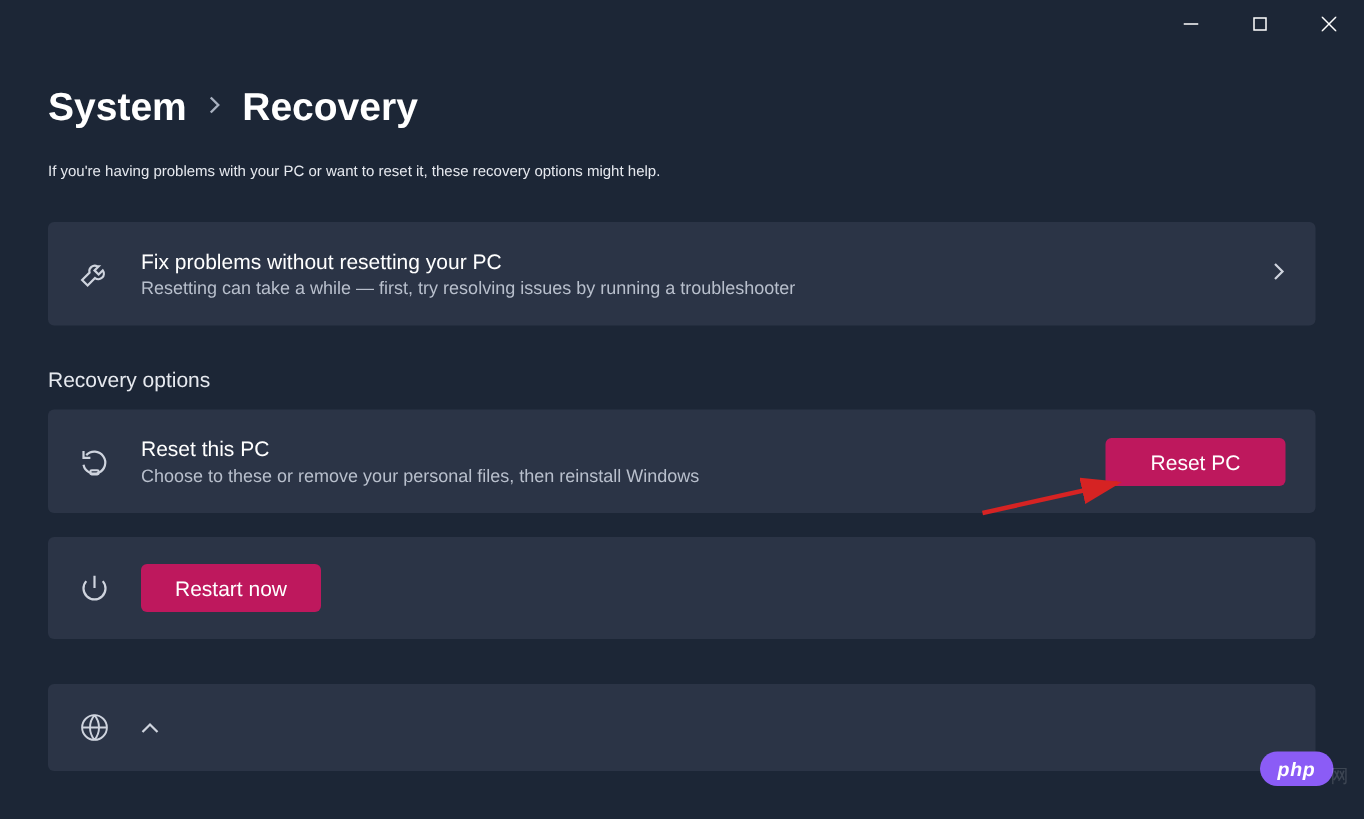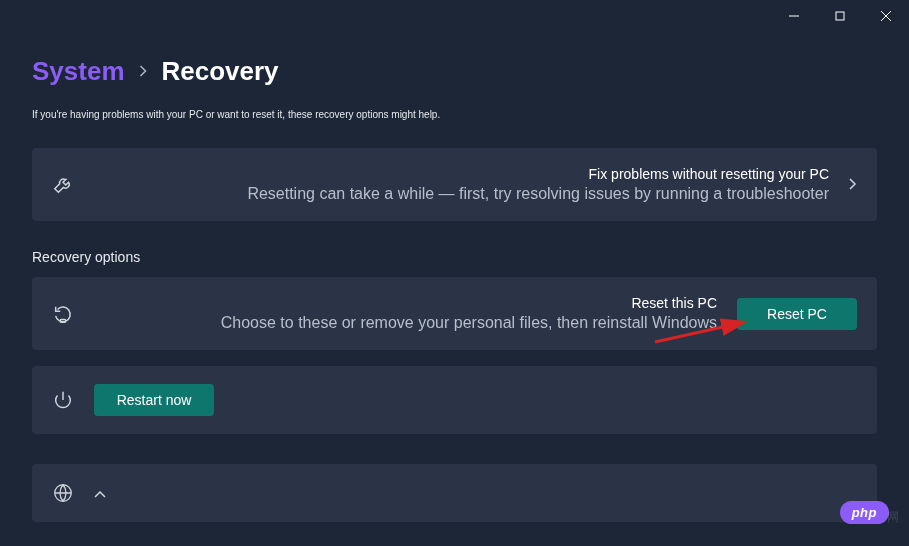--- a/index.html
+++ b/index.html
@@ -32,21 +32,21 @@
 .breadcrumb {
   display: flex;
   align-items: center;
   gap: 14px;
   margin-top: 24px;
   margin-bottom: 22px;
 }
 .bc-parent {
   font-size: 26px;
   font-weight: 600;
-  color: #8b5cf6;
+  color: #ffffff;
 }
 .bc-sep {
   color: #a8b0bf;
   font-size: 15px;
 }
 .bc-current {
   font-size: 26px;
   font-weight: 600;
 }
 .intro {
@@ -64,41 +64,41 @@
   margin-bottom: 16px;
 }
 .card-icon {
   width: 22px;
   height: 22px;
   flex-shrink: 0;
   display: flex;
   align-items: center;
   justify-content: center;
 }
-.card-body { flex: 1; text-align: right; }
+.card-body { flex: 1; }
 .card-title {
   font-size: 14px;
   color: #ffffff;
   margin-bottom: 3px;
 }
 .card-sub {
-  font-size: 16px;
+  font-size: 12px;
   color: #b8bfcc;
 }
 .chevron {
   color: #cfd4de;
 }
 .section-h {
   font-size: 14px;
   color: #e6e9ef;
   margin-top: 28px;
   margin-bottom: 12px;
 }
 .btn {
-  background: #0f766e;
+  background: #be185d;
   border: none;
   color: #ffffff;
   font-size: 14px;
   padding: 8px 20px;
   border-radius: 4px;
   cursor: pointer;
   min-width: 120px;
 }
 .arrow {
   position: absolute;

